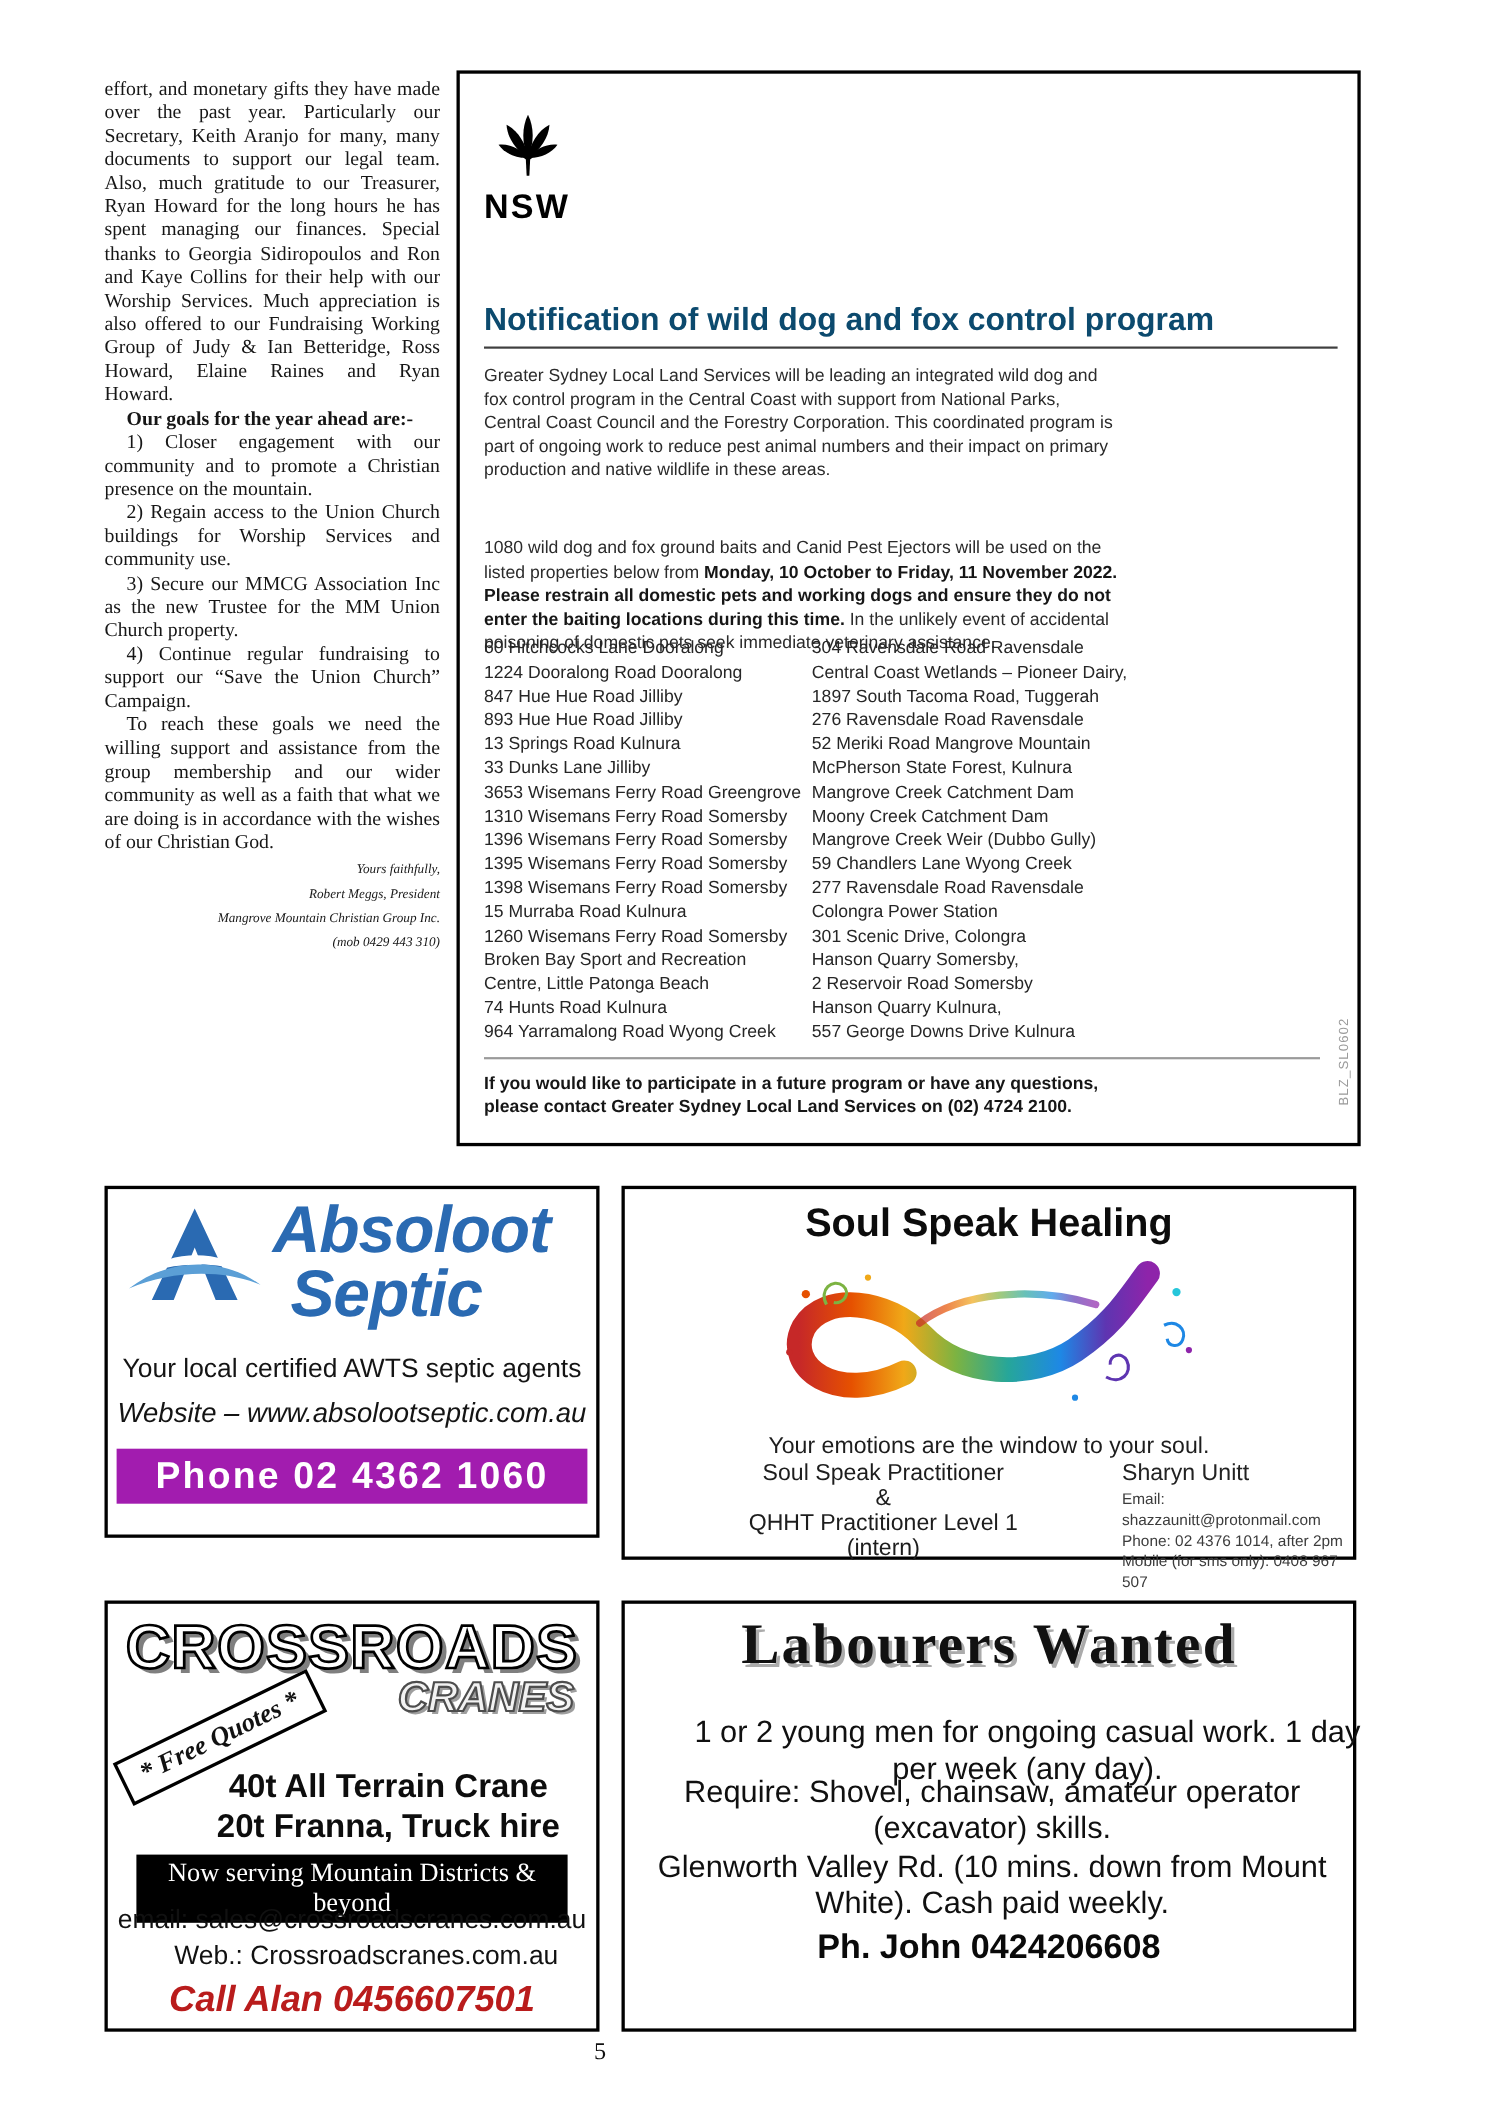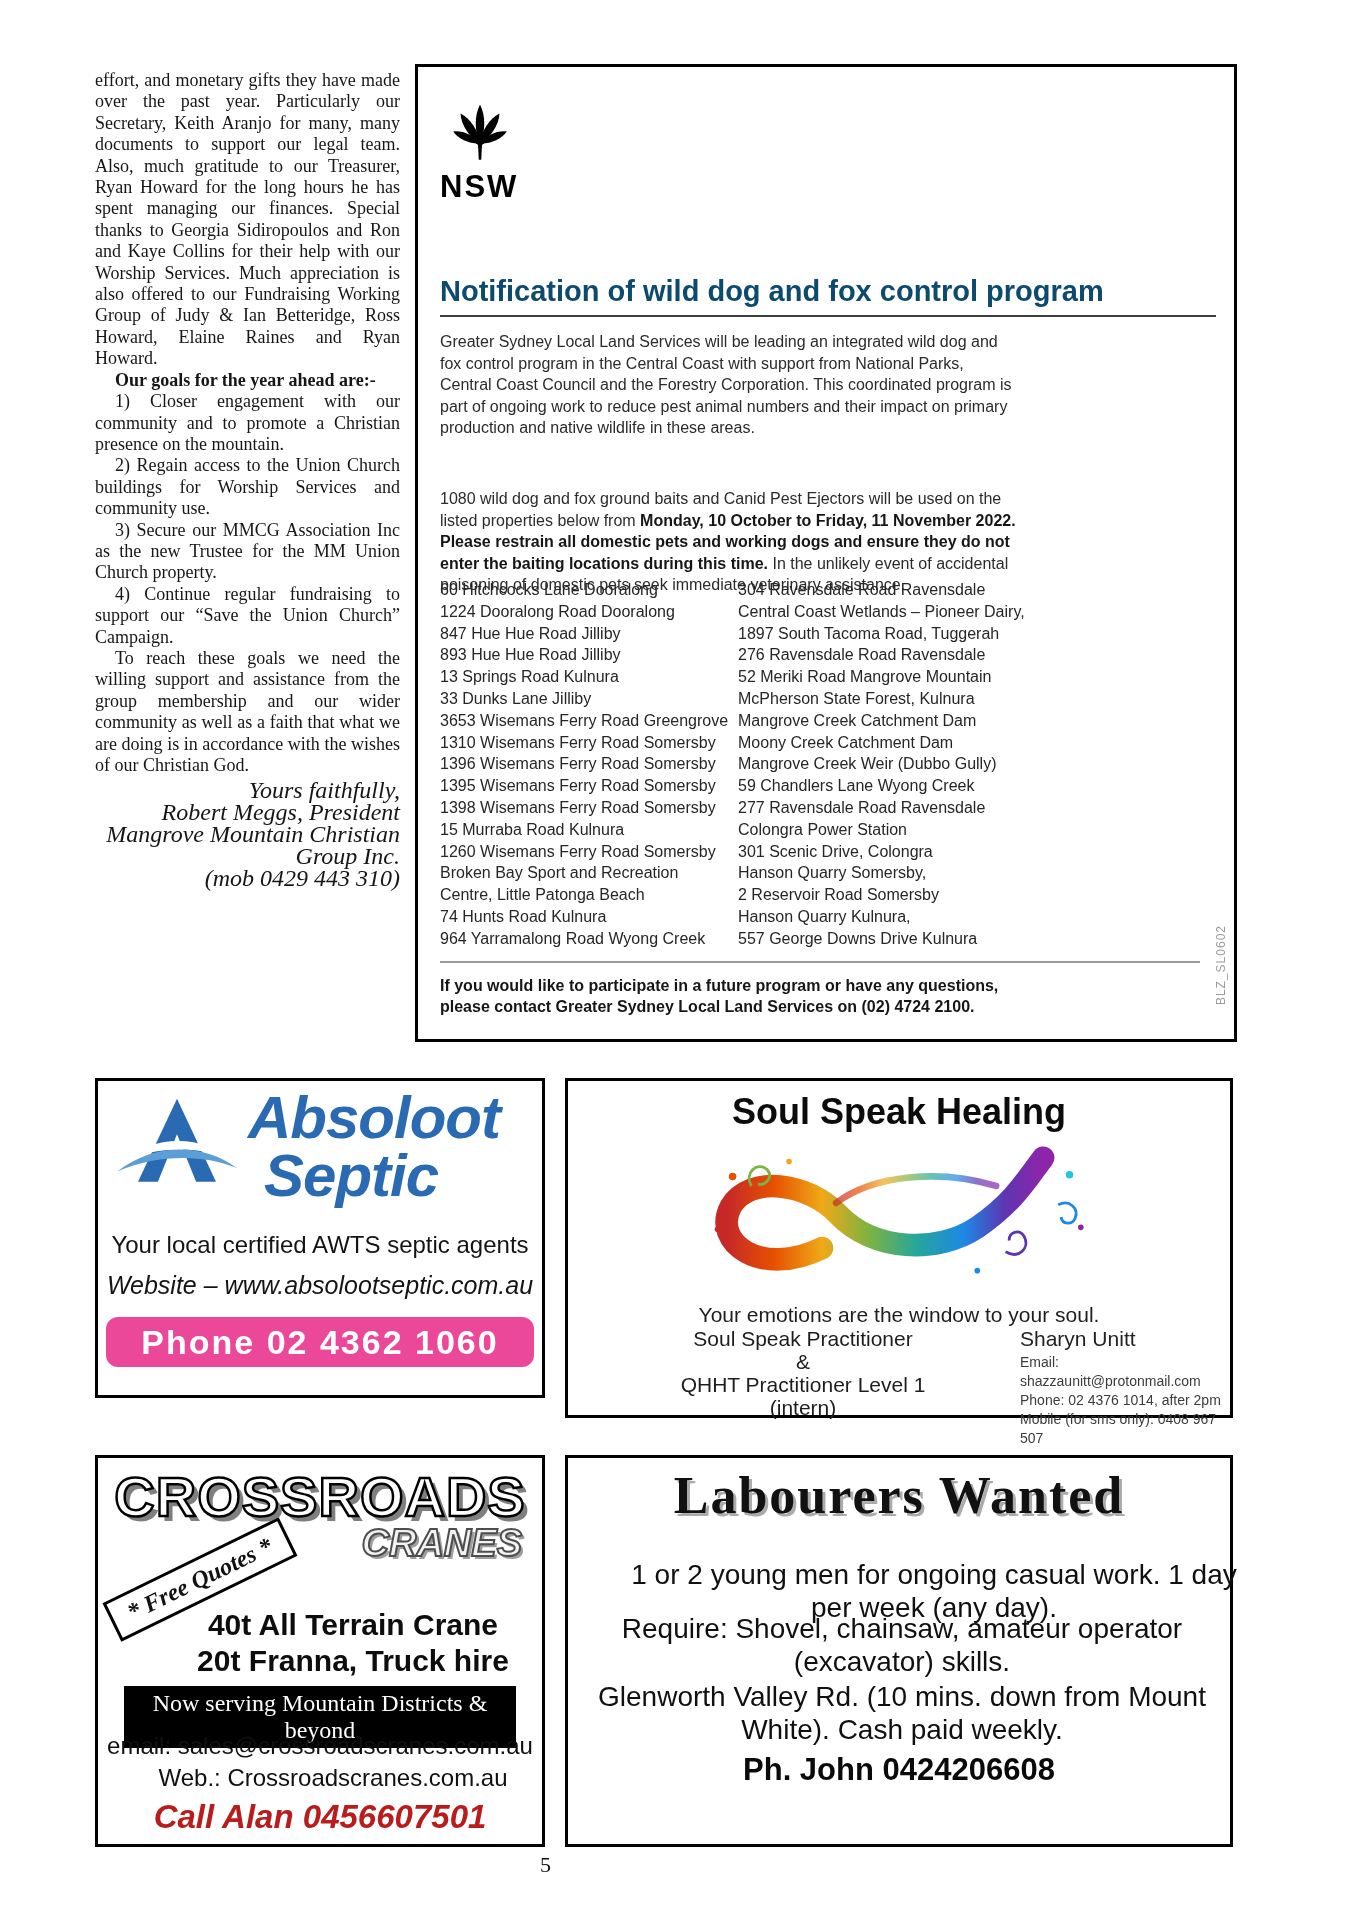--- a/index.html
+++ b/index.html
@@ -6,21 +6,21 @@
   html,body { background:#ffffff; }
   .page { position:relative; width:1357px; height:1920px; background:#fff; overflow:hidden;
           font-family:"Liberation Serif", serif; color:#111; }
 
   
   .article { position:absolute; left:95px; top:70px; width:305px;
              font-size:18px; line-height:21.4px; text-align:justify; color:#161616; }
   .ar-p { text-align:justify; }
   .goals-heading { font-weight:bold; text-indent:20px; }
   .goal { text-indent:20px; }
-  .signature { text-align:right; font-style:italic; margin-top:3px; font-size:24px; line-height:22px; }
+  .signature { text-align:right; font-style:italic; margin-top:3px; font-size:12px; line-height:22px; }
 
   
   .nsw-box { position:absolute; left:415px; top:64px; width:822px; height:978px;
              border:3px solid #000; background:#fff;
              font-family:"Liberation Sans", sans-serif; color:#222; }
   .nsw-logo { position:absolute; left:22px; top:26px; width:110px; text-align:left; }
   .nsw-logo-text { font-weight:bold; font-size:31px; letter-spacing:2px; color:#000; margin-top:2px;
                    font-family:"Liberation Sans", sans-serif; }
   .nsw-title { position:absolute; left:22px; top:208px; width:776px;
                font-size:29px; font-weight:bold; color:#0c4a6e; }
@@ -48,21 +48,21 @@
   .absoloot { left:95px; top:1078px; width:450px; height:320px; }
   .ab-logo { position:absolute; left:14px; top:14px; }
   .ab-words { position:absolute; left:150px; top:8px; color:#2a6ab2;
               font-weight:bold; font-style:italic; font-size:60px; line-height:58px; letter-spacing:-1px; }
   .ab-words .l2 { padding-left:16px; }
   .ab-tagline { position:absolute; left:0; top:150px; width:100%; text-align:center;
                 font-size:24px; color:#141414; }
   .ab-web { position:absolute; left:0; top:190px; width:100%; text-align:center;
             font-style:italic; font-size:25px; color:#141414; }
   .ab-phonebar { position:absolute; left:8px; top:236px; width:428px; height:50px;
-                 background:#ec4899; border-radius:12px; color:#fff; text-align:center;
+                 background:#a21caf; border-radius:0; color:#fff; text-align:center;
                  font-weight:bold; font-size:34px; line-height:50px; letter-spacing:2px; }
 
   
   .soulspeak { left:565px; top:1078px; width:668px; height:340px; }
   .ss-title { position:absolute; left:0; top:10px; width:100%; text-align:center;
               font-weight:bold; font-size:36px; color:#0c0c0c; }
   .ss-art { position:absolute; left:124px; top:56px; }
   .ss-tagline { position:absolute; left:0; top:222px; width:100%; text-align:center;
                 font-size:21px; color:#1d1d1d; }
   .ss-left { position:absolute; left:20px; top:246px; width:430px; text-align:center;

